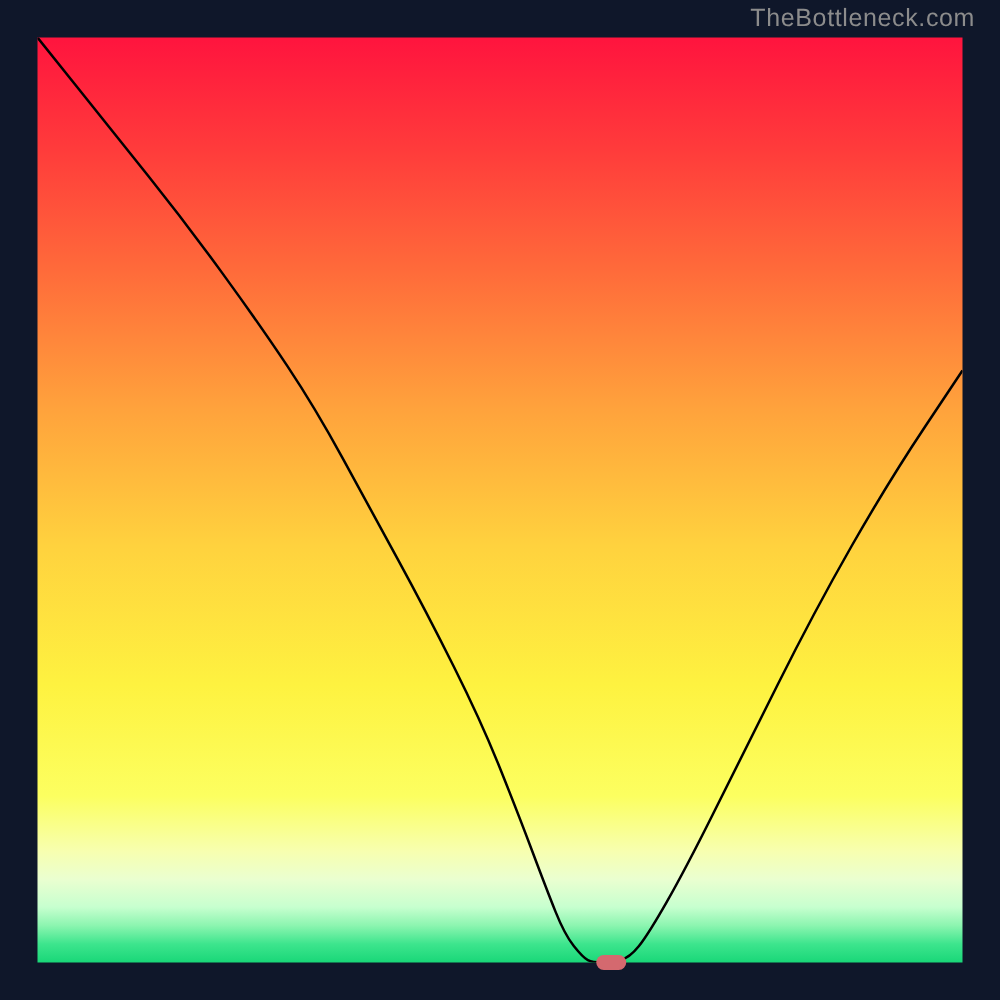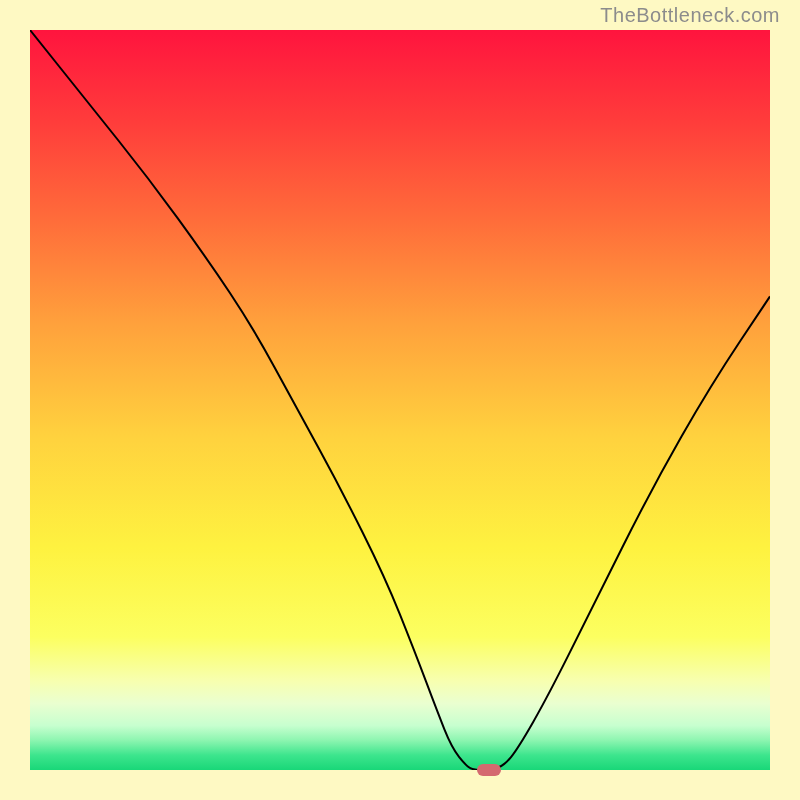--- a/index.html
+++ b/index.html
@@ -7,21 +7,21 @@
     padding: 0;
     width: 800px;
     height: 800px;
     background: #000;
     overflow: hidden;
   }
   .frame {
     position: relative;
     width: 800px;
     height: 800px;
-    background: #fef9c3;
+    background: #0f172a;
   }
   .plot-area {
     position: absolute;
     left: 30px;
     top: 30px;
     width: 740px;
     height: 740px;
     
   }
   .overlay-svg {

